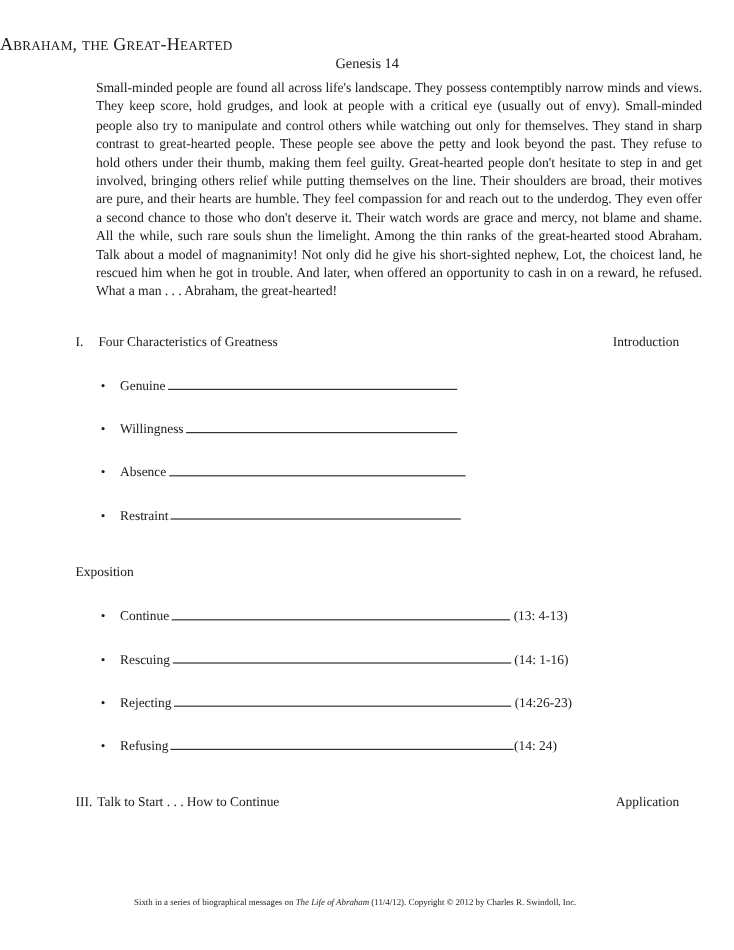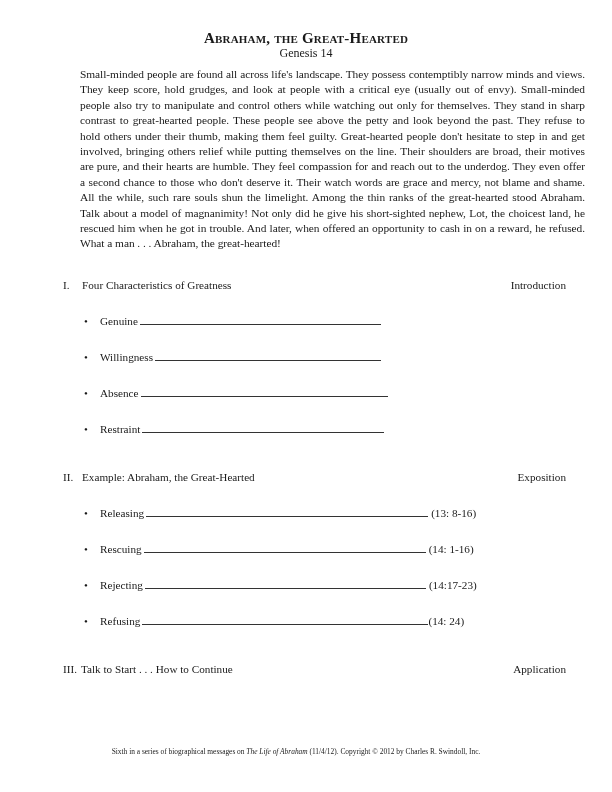--- a/index.html
+++ b/index.html
@@ -13,22 +13,22 @@
       position: relative;
       overflow: hidden;
       font-family: "Liberation Serif", "DejaVu Serif", serif;
       color: #1a1a1a;
     }
     .title {
       position: absolute;
       top: 29px;
       left: 0;
       width: 612px;
-      text-align: center;
-      font-weight: bold;
+      text-align: left;
+      font-weight: normal;
       font-size: 15px;
       font-variant: small-caps;
       letter-spacing: 0.2px;
       line-height: 18px;
     }
     .subtitle {
       position: absolute;
       top: 46px;
       left: 0;
       width: 612px;
@@ -128,45 +128,42 @@
   <span class="blank" style="width:247px;"></span>
 </div>
 
 <div class="item" style="top:422px;">
   <span class="bullet">•</span>
   <span>Restraint</span>
   <span class="blank" style="width:242px;"></span>
 </div>
 
 <div class="section" style="top:470px;">
-  <span>
-    <span class="num">II.</span><span>Example:  Abraham, the Great-Hearted</span>
-  </span>
   <span>Exposition</span>
 </div>
 
 <div class="item" style="top:506px;">
   <span class="bullet">•</span>
-  <span>Releasing</span>
+  <span>Continue</span>
   <span class="blank" style="width:282px;"></span>
-  <span>(13: 8-16)</span>
+  <span>(13: 4-13)</span>
 </div>
 
 <div class="item" style="top:542px;">
   <span class="bullet">•</span>
   <span>Rescuing</span>
   <span class="blank" style="width:282px;"></span>
   <span>(14: 1-16)</span>
 </div>
 
 <div class="item" style="top:578px;">
   <span class="bullet">•</span>
   <span>Rejecting</span>
   <span class="blank" style="width:281px;"></span>
-  <span>(14:17-23)</span>
+  <span>(14:26-23)</span>
 </div>
 
 <div class="item" style="top:614px;">
   <span class="bullet">•</span>
   <span>Refusing</span>
   <span class="blank" style="width:286px; margin-right:0;"></span>
   <span>(14: 24)</span>
 </div>
 
 <div class="section" style="top:662px;">

